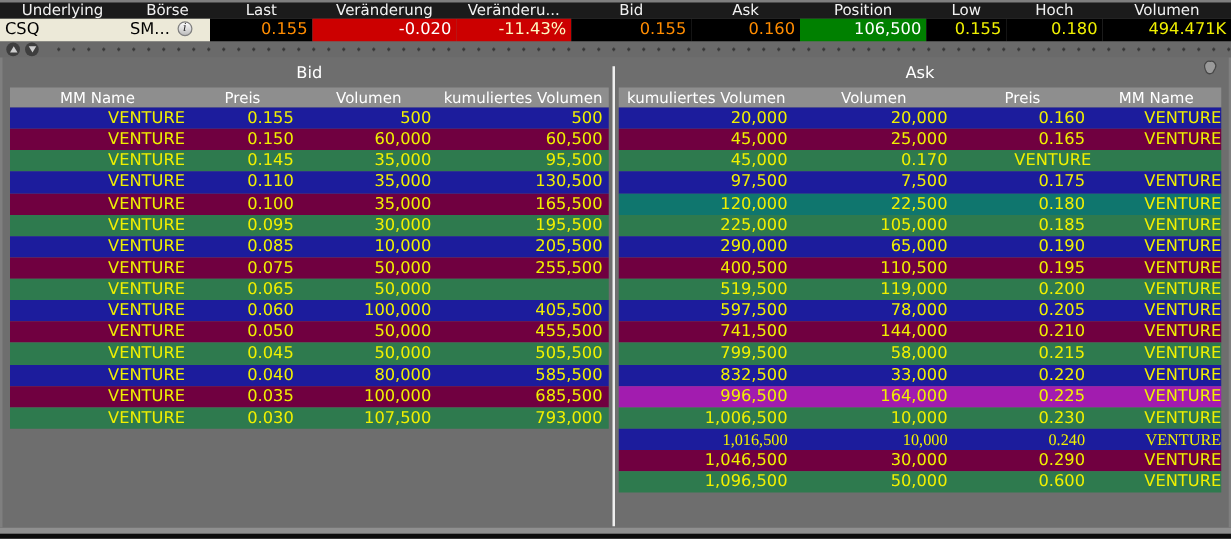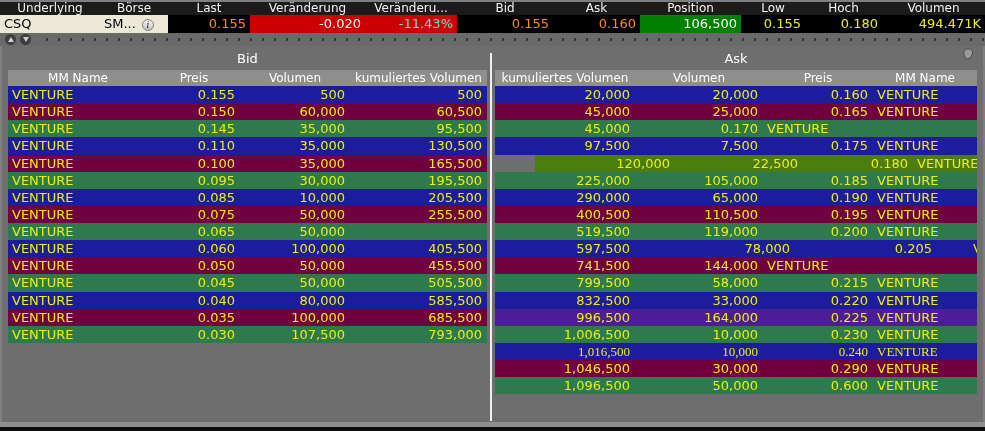--- a/index.html
+++ b/index.html
@@ -38,21 +38,21 @@
   .panel.bid{width:479px;flex:none;}
   .panel.ask{flex:1;}
   .divider{width:2px;background:#efefef;margin:6px 3px 1px 3px;flex:none;}
   .panel-title{height:23px;line-height:24px;text-align:center;color:#ffffff;font-size:13px;}
   .phead{height:16px;background:#8e8e8e;display:grid;align-items:center;}
   .phead span{color:#ffffff;font-size:12px;line-height:16px;text-align:center;white-space:nowrap;overflow:hidden;}
   .panel.bid .phead, .panel.bid .drow{grid-template-columns:140px 92px 110px 1fr;}
   .panel.ask .phead, .panel.ask .drow{grid-template-columns:140px 128px 110px 1fr;}
   .drow{display:grid;height:17.13px;align-items:center;}
   .drow span{font-size:13px;line-height:17px;color:#f0f000;white-space:nowrap;overflow:hidden;}
-  .cell-l{text-align:left;padding-left:4px;}
+  .cell-l{text-align:right;padding-left:4px;}
   .cell-r{text-align:right;padding-right:5px;}
   .hand{position:absolute;top:1px;right:8px;width:14px;height:14px;}
   
   .bottom-frame{height:5px;background:#8f8f8f;}
   .bottom-bar{height:4px;background:#0c0c0c;}
 </style>
 </head>
 <body>
 
 <div class="window">
@@ -68,21 +68,21 @@
       <div class="qh" style="width: 101px;">Position</div>
       <div class="qh" style="width: 64px;">Low</div>
       <div class="qh" style="width: 77px;">Hoch</div>
       <div class="qh" style="width: 103px;">Volumen</div>
     </div>
   <div class="quote-row">
       <div class="qv left" style="width: 100px; background: rgb(236, 233, 216); color: rgb(0, 0, 0);"><span>CSQ</span></div>
       <div class="qv left" style="width: 68px; background: rgb(236, 233, 216); color: rgb(0, 0, 0);"><span>SM...</span><span class="info-badge">i</span></div>
       <div class="qv right" style="width: 82px; background: rgb(0, 0, 0); color: rgb(255, 140, 0);"><span>0.155</span></div>
       <div class="qv right" style="width: 115px; background: rgb(204, 0, 0); color: rgb(255, 255, 255);"><span>-0.020</span></div>
-      <div class="qv right" style="width: 92px; background: rgb(204, 0, 0); color: #5eead4;"><span>-11.43%</span></div>
+      <div class="qv right" style="width: 92px; background: rgb(204, 0, 0); color: #fef9c3;"><span>-11.43%</span></div>
       <div class="qv right" style="width: 96px; background: rgb(0, 0, 0); color: rgb(255, 140, 0);"><span>0.155</span></div>
       <div class="qv right" style="width: 87px; background: rgb(0, 0, 0); color: rgb(255, 140, 0);"><span>0.160</span></div>
       <div class="qv right" style="width: 101px; background: rgb(0, 128, 0); color: rgb(255, 255, 255);"><span>106,500</span></div>
       <div class="qv right" style="width: 64px; background: rgb(0, 0, 0); color: rgb(240, 240, 0);"><span>0.155</span></div>
       <div class="qv right" style="width: 77px; background: rgb(0, 0, 0); color: rgb(240, 240, 0);"><span>0.180</span></div>
       <div class="qv right" style="width: 103px; background: rgb(0, 0, 0); color: rgb(240, 240, 0);"><span>494.471K</span></div>
     </div>
 
   <div class="splitter">
     <div class="split-btn">
@@ -221,21 +221,21 @@
             <span class="cell-r">45,000</span>
             <span class="cell-r">0.170</span>
             <span class="cell-l">VENTURE</span>
           </div>
           <div class="drow" style="background: rgb(28, 28, 156);">
             <span class="cell-r">97,500</span>
             <span class="cell-r">7,500</span>
             <span class="cell-r">0.175</span>
             <span class="cell-l">VENTURE</span>
           </div>
-          <div class="drow" style="background: #4d7c0f; margin-left: 40px;">
+          <div class="drow" style="background: #0f766e;">
             <span class="cell-r">120,000</span>
             <span class="cell-r">22,500</span>
             <span class="cell-r">0.180</span>
             <span class="cell-l">VENTURE</span>
           </div>
           <div class="drow" style="background: rgb(46, 122, 78);">
             <span class="cell-r">225,000</span>
             <span class="cell-r">105,000</span>
             <span class="cell-r">0.185</span>
             <span class="cell-l">VENTURE</span>
@@ -251,44 +251,45 @@
             <span class="cell-r">110,500</span>
             <span class="cell-r">0.195</span>
             <span class="cell-l">VENTURE</span>
           </div>
           <div class="drow" style="background: rgb(46, 122, 78);">
             <span class="cell-r">519,500</span>
             <span class="cell-r">119,000</span>
             <span class="cell-r">0.200</span>
             <span class="cell-l">VENTURE</span>
           </div>
-          <div class="drow" style="background: rgb(28, 28, 156); gap: 32px;">
+          <div class="drow" style="background: rgb(28, 28, 156);">
             <span class="cell-r">597,500</span>
             <span class="cell-r">78,000</span>
             <span class="cell-r">0.205</span>
             <span class="cell-l">VENTURE</span>
           </div>
           <div class="drow" style="background: rgb(112, 0, 64);">
             <span class="cell-r">741,500</span>
             <span class="cell-r">144,000</span>
+            <span class="cell-r">0.210</span>
             <span class="cell-l">VENTURE</span>
           </div>
           <div class="drow" style="background: rgb(46, 122, 78);">
             <span class="cell-r">799,500</span>
             <span class="cell-r">58,000</span>
             <span class="cell-r">0.215</span>
             <span class="cell-l">VENTURE</span>
           </div>
           <div class="drow" style="background: rgb(28, 28, 156);">
             <span class="cell-r">832,500</span>
             <span class="cell-r">33,000</span>
             <span class="cell-r">0.220</span>
             <span class="cell-l">VENTURE</span>
           </div>
-          <div class="drow" style="background: #4c1d95;">
+          <div class="drow" style="background: #a21caf;">
             <span class="cell-r">996,500</span>
             <span class="cell-r">164,000</span>
             <span class="cell-r">0.225</span>
             <span class="cell-l">VENTURE</span>
           </div>
           <div class="drow" style="background: rgb(46, 122, 78);">
             <span class="cell-r">1,006,500</span>
             <span class="cell-r">10,000</span>
             <span class="cell-r">0.230</span>
             <span class="cell-l">VENTURE</span>

